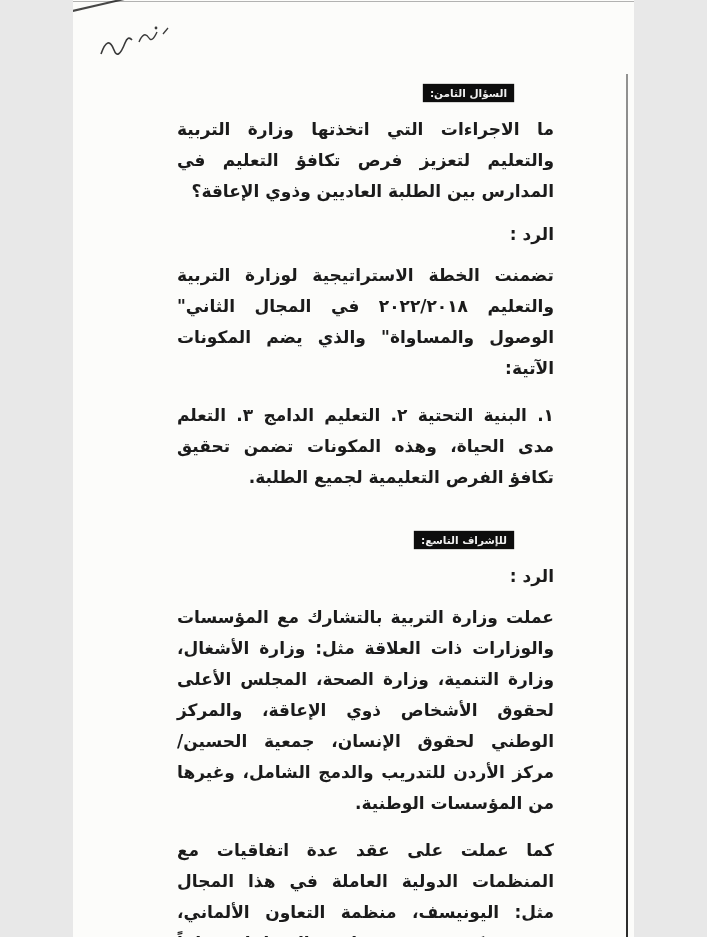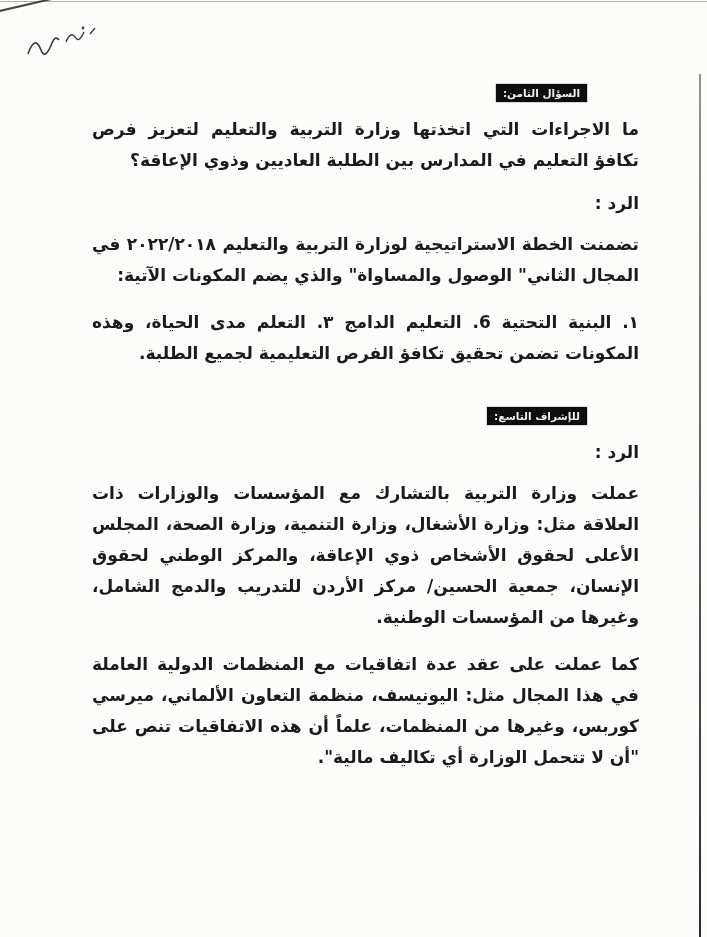--- a/index.html
+++ b/index.html
@@ -5,21 +5,21 @@
   :root{
     --page-bg:#fcfcfa;
     --ink:#1b1b1b;
     --heading-bg:#0d0d0d;
     --heading-fg:#f0f0f0;
   }
   *{box-sizing:border-box;}
   html,body{margin:0;padding:0;background:#e8e8e8;}
   .page{
     position:relative;
-    width:707px;height:937px;
+    width:561px;height:937px;
     margin:0 auto;
     background:var(--page-bg);
     overflow:hidden;
     font-family:"DejaVu Sans", sans-serif;
     color:var(--ink);
   }
   
   .top-hairline{
     position:absolute;top:1px;left:0;right:0;height:1px;
     background:rgba(40,40,40,.35);
@@ -47,21 +47,21 @@
     color:var(--heading-fg);
     font-size:10.5px;line-height:13px;font-weight:bold;
     padding:3px 7px 2px;
     margin:0 56px 12px 0;
     letter-spacing:.5px;
     filter:blur(.4px);
     box-shadow:0 0 1px rgba(0,0,0,.9);
   }
   .section{display:block;}
   .section + .section{margin-top:30px;}
-  p{margin:0 4px 12px;}
+  p{margin:0 16px 12px;}
   p.question{margin-bottom:12px;}
   p.reply-label{margin-bottom:10px;}
   p.para{margin-bottom:16px;}
   p.para:last-child{margin-bottom:0;}
   p.para.dash{margin-bottom:0;}
 </style>
 </head>
 <body>
 
 <div class="page">
@@ -76,21 +76,21 @@
   </svg>
   <div class="edge-shadow"></div>
 
   <div class="content">
 
     <div class="section">
       <span class="heading-badge">السؤال الثامن:</span>
       <p class="question">ما الاجراءات التي اتخذتها وزارة التربية والتعليم لتعزيز فرص تكافؤ التعليم في المدارس بين الطلبة العاديين وذوي الإعاقة؟</p>
       <p class="reply-label">الرد :</p>
       <p class="para">تضمنت الخطة الاستراتيجية لوزارة التربية والتعليم ٢٠٢٢/٢٠١٨ في المجال الثاني" الوصول والمساواة" والذي يضم المكونات الآتية:</p>
-      <p class="para">١. البنية التحتية 6. التعليم الدامج ٣. التعلم مدى الحياة، وهذه المكونات تضمن تحقيق تكافؤ الفرص التعليمية لجميع الطلبة.</p>
+      <p class="para">١. البنية التحتية ٢. التعليم الدامج ٣. التعلم مدى الحياة، وهذه المكونات تضمن تحقيق تكافؤ الفرص التعليمية لجميع الطلبة.</p>
     </div>
 
     <div class="section">
       <span class="heading-badge">للإشراف التاسع:</span>
       <p class="reply-label">الرد :</p>
       <p class="para">عملت وزارة التربية بالتشارك مع المؤسسات والوزارات ذات العلاقة مثل: وزارة الأشغال، وزارة التنمية، وزارة الصحة، المجلس الأعلى لحقوق الأشخاص ذوي الإعاقة، والمركز الوطني لحقوق الإنسان، جمعية الحسين/ مركز الأردن للتدريب والدمج الشامل، وغيرها من المؤسسات الوطنية.</p>
       <p class="para">كما عملت على عقد عدة اتفاقيات مع المنظمات الدولية العاملة في هذا المجال مثل: اليونيسف، منظمة التعاون الألماني، ميرسي كوربس، وغيرها من المنظمات، علماً أن هذه الاتفاقيات تنص على "أن لا تتحمل الوزارة أي تكاليف مالية".</p>
     </div>
 
   </div>

